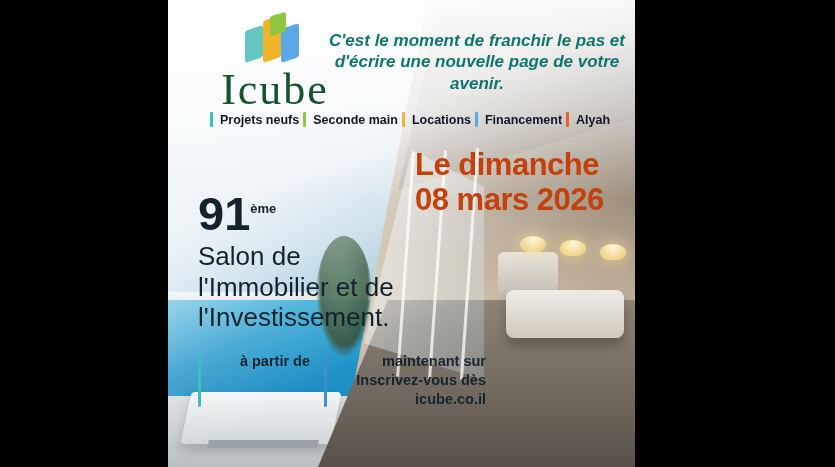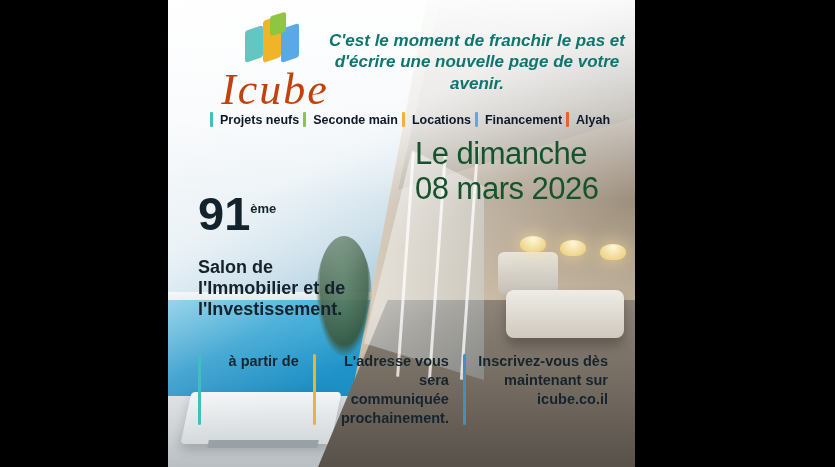--- a/index.html
+++ b/index.html
@@ -67,42 +67,42 @@
   .content{position:absolute;left:0;top:0;width:467px;height:467px;}
 
   
   .logo{position:absolute;left:32px;top:14px;width:150px;text-align:center;}
   .logo-mark{width:64px;height:52px;margin:0 auto;position:relative;}
   .logo-mark span{position:absolute;display:block;border-radius:3px;}
   .lm-a{left:2px;top:14px;width:18px;height:32px;background:#63c6c0;transform:skewY(-18deg);}
   .lm-b{left:20px;top:4px;width:18px;height:42px;background:#f0b429;transform:skewY(-18deg);}
   .lm-c{left:38px;top:12px;width:18px;height:34px;background:#5aa9e6;transform:skewY(-18deg);}
   .lm-d{left:27px;top:0px;width:16px;height:20px;background:#8ec63f;transform:skewY(-18deg);}
-  .logo-word{font-family:"Liberation Serif",serif;font-size:44px;letter-spacing:2px;color:#c2410c;margin-top:-2px;font-style:italic;}
+  .logo-word{font-family:"Liberation Serif",serif;font-size:44px;letter-spacing:2px;color:#14532d;margin-top:-2px;}
 
   
   .tagline{position:absolute;left:160px;top:30px;width:298px;text-align:center;
     font-family:"Liberation Sans",sans-serif;font-weight:bold;font-style:italic;
     font-size:17px;line-height:1.25;color:#0f766e;}
 
   
   .cats{position:absolute;left:38px;top:112px;width:400px;display:flex;align-items:center;gap:0px;}
   .cat{display:flex;align-items:center;font-size:12.5px;font-weight:bold;color:#0f172a;white-space:nowrap;}
   .cat .bar{display:inline-block;width:3px;height:15px;margin:0 7px 0 4px;border-radius:1px;}
 
   
-  .date{position:absolute;left:247px;top:137px;width:210px;
-    font-weight:normal;font-size:31px;line-height:1.12;color:#14532d;letter-spacing:-.5px;}
+  .date{position:absolute;left:247px;top:148px;width:210px;
+    font-weight:bold;font-size:31px;line-height:1.12;color:#c2410c;letter-spacing:-.5px;}
   .date .l3{font-size:25px;}
 
   
   .salon{position:absolute;left:30px;top:190px;width:230px;color:#14222b;}
   .salon .num{font-weight:bold;font-size:47px;line-height:1;}
   .salon .num sup{font-size:13px;vertical-align:super;font-weight:bold;}
-  .salon .txt{font-weight:bold;font-size:18px;line-height:1.18;margin-top:20px;}
+  .salon .txt{font-weight:normal;font-size:26px;line-height:1.18;margin-top:4px;}
 
   
   .cols{position:absolute;left:30px;top:352px;width:410px;display:flex;gap:14px;text-align:right;}
   .col{position:relative;padding-left:12px;font-weight:bold;font-size:14.5px;line-height:1.3;color:#16242d;}
   .col:before{content:"";position:absolute;left:0;top:2px;bottom:2px;width:3px;border-radius:2px;background:var(--ac);}
   .c1{width:100px;--ac:#3fc0bf;}
   .c2{width:140px;--ac:#e9b43b;}
   .c3{width:150px;--ac:#3f8fc9;}
 </style>
 </head>
@@ -182,27 +182,22 @@
           <div>Salon de</div>
           <div>l'Immobilier et de</div>
           <div>l'Investissement.</div>
         </div>
       </div>
 
       <div class="cols">
         <div class="col c1">
           <div>à partir de</div>
         </div>
-        <div class="col c2">
-          <div>L'adresse vous sera</div>
-          <div>communiquée</div>
-          <div>prochainement.</div>
-        </div>
         <div class="col c3">
+          <div>maintenant sur</div>
           <div>Inscrivez-vous dès</div>
-          <div>maintenant sur</div>
           <div>icube.co.il</div>
         </div>
       </div>
 
     </div>
   </div>
 </div>
 
 </body></html>

